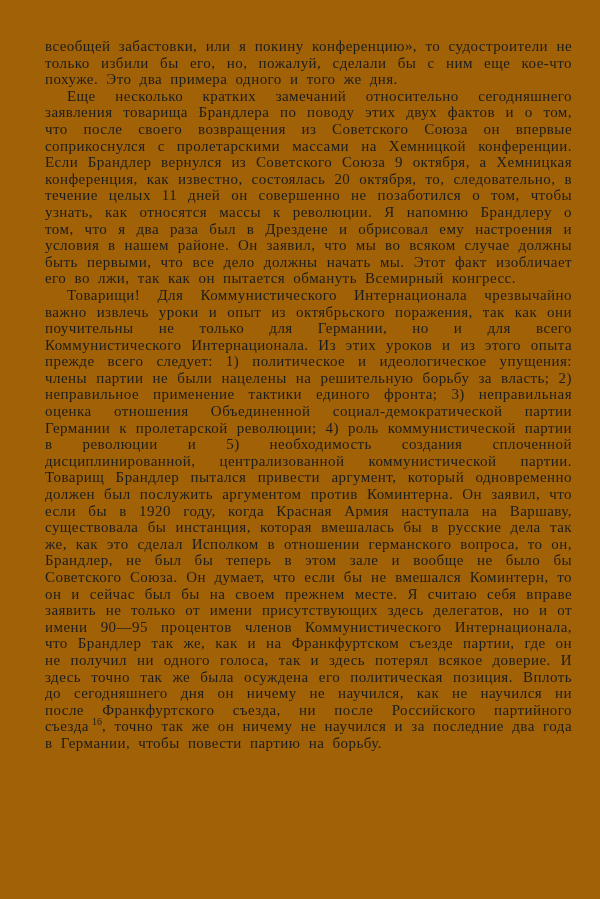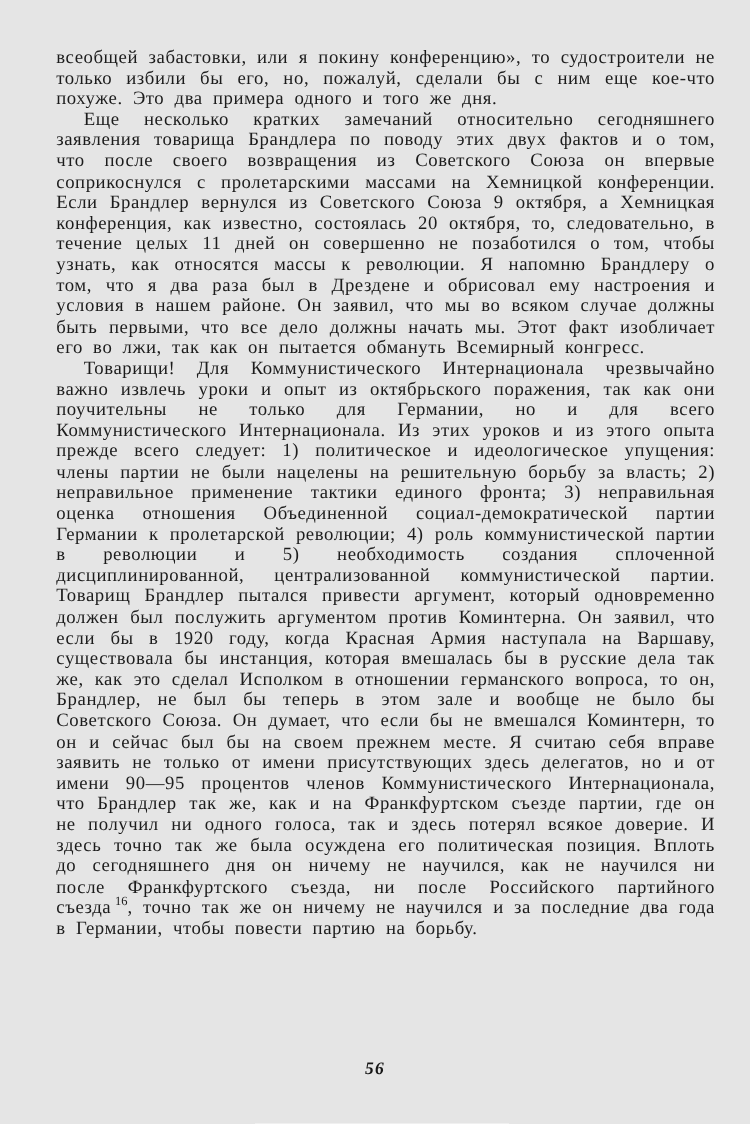--- a/index.html
+++ b/index.html
@@ -4,21 +4,21 @@
 <style>
   html, body {
     margin: 0;
     padding: 0;
     background: #ffffff;
   }
   .scan-page {
     position: relative;
     width: 600px;
     height: 899px;
-    background: #e5e5e5;
+    background: #a16207;
     overflow: hidden;
     font-family: "Liberation Serif", "DejaVu Serif", serif;
     color: #1c1c1c;
   }
   .text-block {
     position: absolute;
     left: 45px;
     top: 38px;
     width: 527px;
     font-size: 15px;
@@ -57,14 +57,13 @@
 </style>
 </head>
 <body>
 
 <div class="scan-page">
   <div class="text-block">
     <p class="para">всеобщей забастовки, или я покину конференцию», то судостроители не только избили бы его, но, пожалуй, сделали бы с ним еще кое-что похуже. Это два примера одного и того же дня.</p>
     <p class="para indent">Еще несколько кратких замечаний относительно сегодняшнего заявления товарища Брандлера по поводу этих двух фактов и о том, что после своего возвращения из Советского Союза он впервые соприкоснулся с пролетарскими массами на Хемницкой конференции. Если Брандлер вернулся из Советского Союза 9 октября, а Хемницкая конференция, как известно, состоялась 20 октября, то, следовательно, в течение целых 11 дней он совершенно не позаботился о том, чтобы узнать, как относятся массы к революции. Я напомню Брандлеру о том, что я два раза был в Дрездене и обрисовал ему настроения и условия в нашем районе. Он заявил, что мы во всяком случае должны быть первыми, что все дело должны начать мы. Этот факт изобличает его во лжи, так как он пытается обмануть Всемирный конгресс.</p>
     <p class="para indent"><span>Товарищи! Для Коммунистического Интернационала чрезвычайно важно извлечь уроки и опыт из октябрьского поражения, так как они поучительны не только для Германии, но и для всего Коммунистического Интернационала. Из этих уроков и из этого опыта прежде всего следует: 1) политическое и идеологическое упущения: члены партии не были нацелены на решительную борьбу за власть; 2) неправильное применение тактики единого фронта; 3) неправильная оценка отношения Объединенной социал-демократической партии Германии к пролетарской революции; 4) роль коммунистической партии в революции и 5) необходимость создания сплоченной дисциплинированной, централизованной коммунистической партии. Товарищ Брандлер пытался привести аргумент, который одновременно должен был послужить аргументом против Коминтерна. Он заявил, что если бы в 1920 году, когда Красная Армия наступала на Варшаву, существовала бы инстанция, которая вмешалась бы в русские дела так же, как это сделал Исполком в отношении германского вопроса, то он, Брандлер, не был бы теперь в этом зале и вообще не было бы Советского Союза. Он думает, что если бы не вмешался Коминтерн, то он и сейчас был бы на своем прежнем месте. Я считаю себя вправе заявить не только от имени присутствующих здесь делегатов, но и от имени 90—95 процентов членов Коммунистического Интернационала, что Брандлер так же, как и на Франкфуртском съезде партии, где он не получил ни одного голоса, так и здесь потерял всякое доверие. И здесь точно так же была осуждена его политическая позиция. Вплоть до сегодняшнего дня он ничему не научился, как не научился ни после Франкфуртского съезда, ни после Российского партийного съезда</span><sup class="fnref">16</sup><span>, точно так же он ничему не научился и за последние два года в Германии, чтобы повести партию на борьбу.</span></p>
   </div>
-  <div class="page-number">56</div>
 </div>
 
 </body></html>

